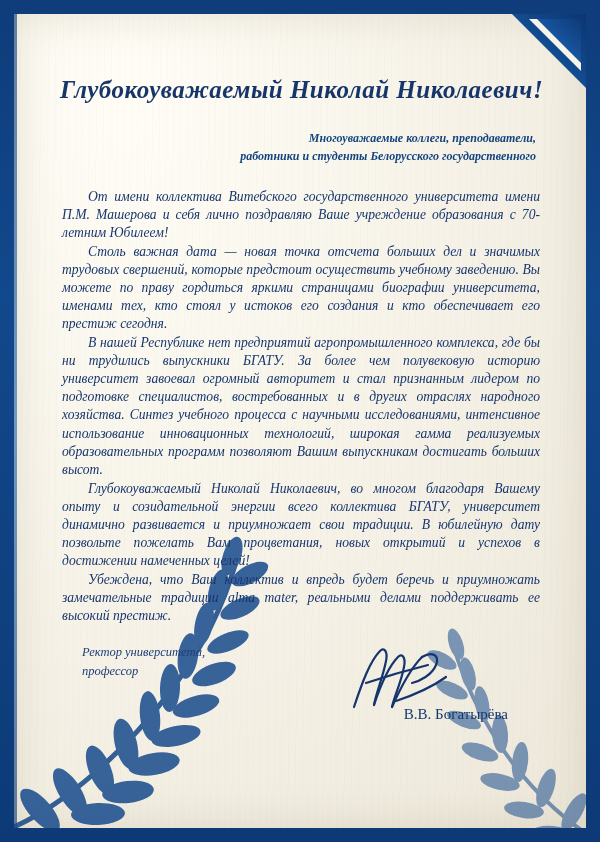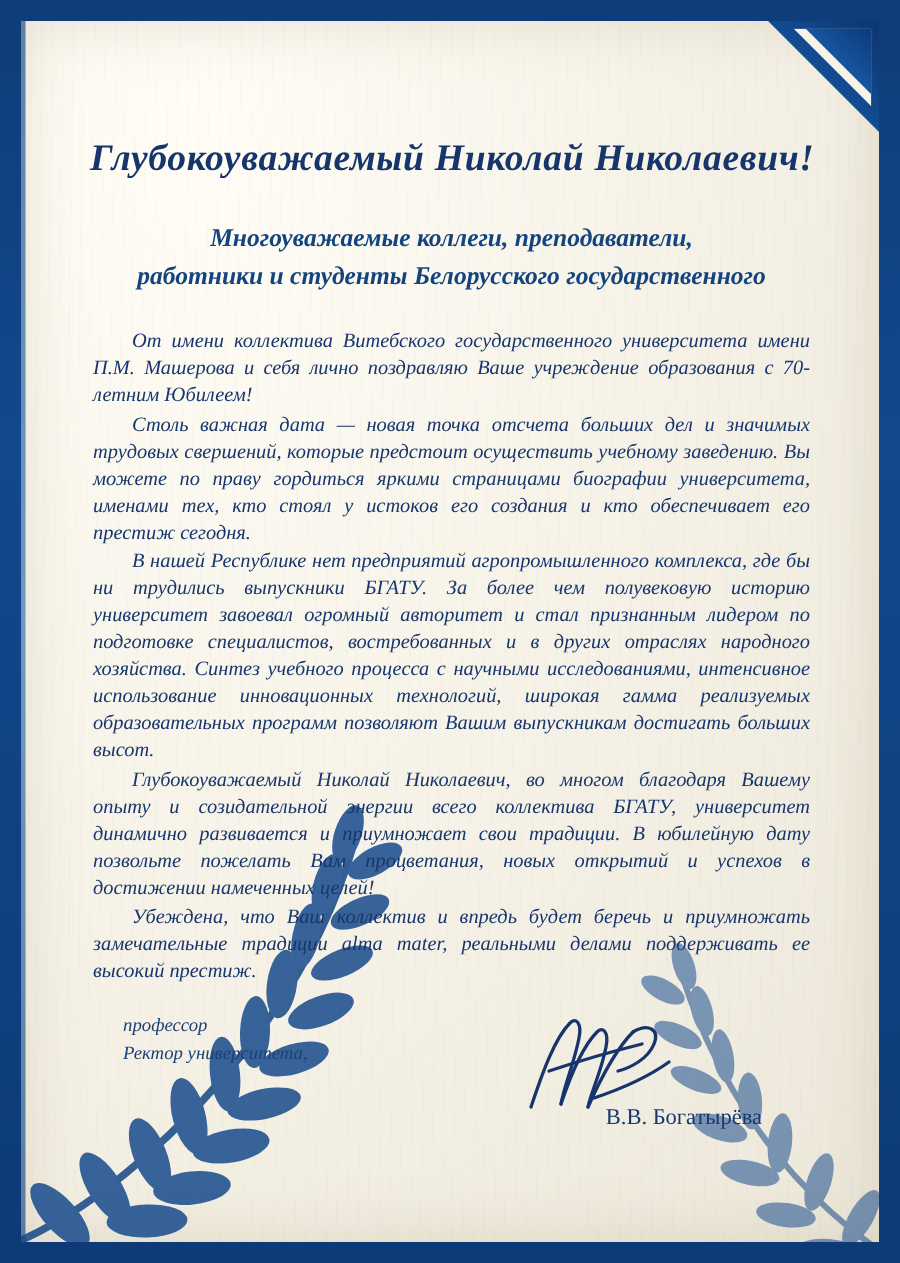--- a/index.html
+++ b/index.html
@@ -112,31 +112,31 @@
     padding: 46px 44px 0 46px;
   }
   .salutation {
     font-family: "Liberation Serif", serif;
     font-style: italic;
     font-weight: 700;
     font-size: 25px;
     color: #16366b;
     text-align: right;
     letter-spacing: 0.5px;
-    margin: 32px 0 26px 0;
+    margin: 16px 0 26px 0;
     white-space: nowrap;
   }
   .subhead {
     font-family: "Liberation Serif", serif;
     font-style: italic;
     font-weight: 700;
-    font-size: 17px;
+    font-size: 12px;
     line-height: 1.48;
     color: #14447f;
-    text-align: center;
+    text-align: right;
     margin: 0 6px 22px 6px;
   }
   .subhead div { white-space: nowrap; }
 
   .body-text {
     font-family: "Liberation Serif", serif;
     font-style: italic;
     font-size: 13.6px;
     line-height: 1.33;
     color: #17366e;
@@ -267,22 +267,22 @@
       <div class="body-text">
         <p>От имени коллектива Витебского государственного университета имени П.М. Машерова и себя лично поздравляю Ваше учреждение образования с 70-летним Юбилеем!</p>
         <p>Столь важная дата — новая точка отсчета больших дел и значимых трудовых свершений, которые предстоит осуществить учебному заведению. Вы можете по праву гордиться яркими страницами биографии университета, именами тех, кто стоял у истоков его создания и кто обеспечивает его престиж сегодня.</p>
         <p>В нашей Республике нет предприятий агропромышленного комплекса, где бы ни трудились выпускники БГАТУ. За более чем полувековую историю университет завоевал огромный авторитет и стал признанным лидером по подготовке специалистов, востребованных и в других отраслях народного хозяйства. Синтез учебного процесса с научными исследованиями, интенсивное использование инновационных технологий, широкая гамма реализуемых образовательных программ позволяют Вашим выпускникам достигать больших высот.</p>
         <p>Глубокоуважаемый Николай Николаевич, во многом благодаря Вашему опыту и созидательной энергии всего коллектива БГАТУ, университет динамично развивается и приумножает свои традиции. В юбилейную дату позвольте пожелать Вам процветания, новых открытий и успехов в достижении намеченных целей!</p>
         <p>Убеждена, что Ваш коллектив и впредь будет беречь и приумножать замечательные традиции alma mater, реальными делами поддерживать ее высокий престиж.</p>
       </div>
 
 
       <div class="signature-block">
+        <div class="sig-title">Ректор университета,</div>
         <div class="sig-title">профессор</div>
-        <div class="sig-title">Ректор университета,</div>
 
         <svg class="sig-scribble" viewBox="0 0 120 70">
           <g fill="none" stroke="#16356c" stroke-width="2.2" stroke-linecap="round">
             <path d="M18 64 C 26 40, 34 18, 44 8 C 48 4, 52 8, 50 18 C 47 34, 40 50, 38 62"></path>
             <path d="M38 62 C 44 44, 52 24, 62 14 C 66 10, 70 14, 68 24 C 65 40, 58 54, 56 64"></path>
             <path d="M56 64 C 64 46, 74 26, 86 14"></path>
             <path d="M30 40 C 48 34, 68 28, 92 22"></path>
             <path d="M86 14 C 96 8, 104 12, 100 22 C 96 32, 84 38, 76 40"></path>
             <path d="M60 58 C 78 52, 96 44, 110 34"></path>
           </g>

